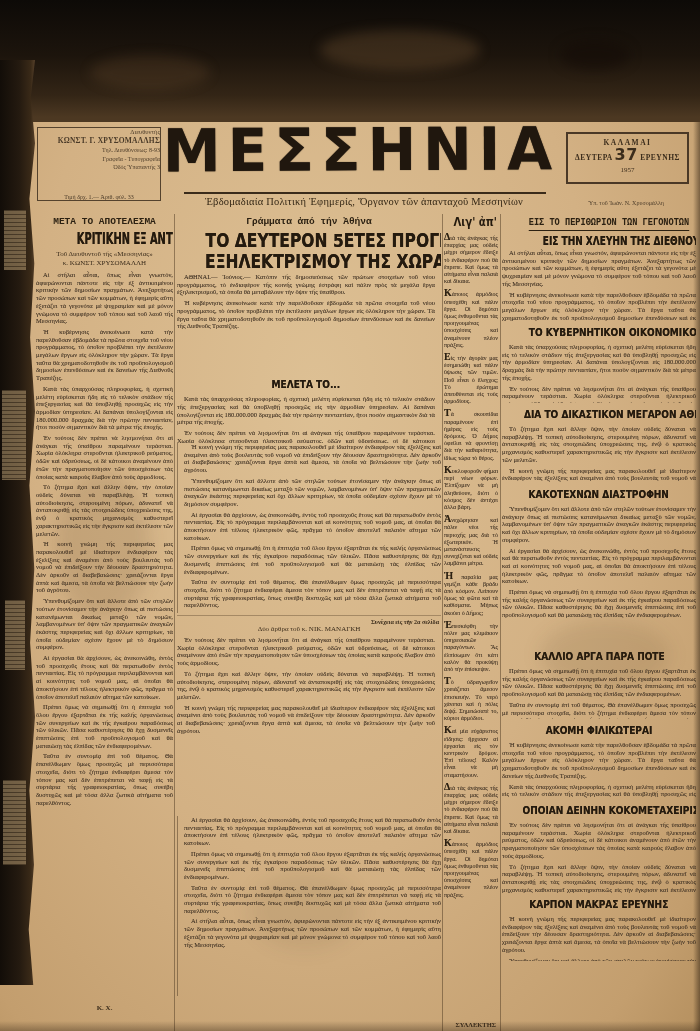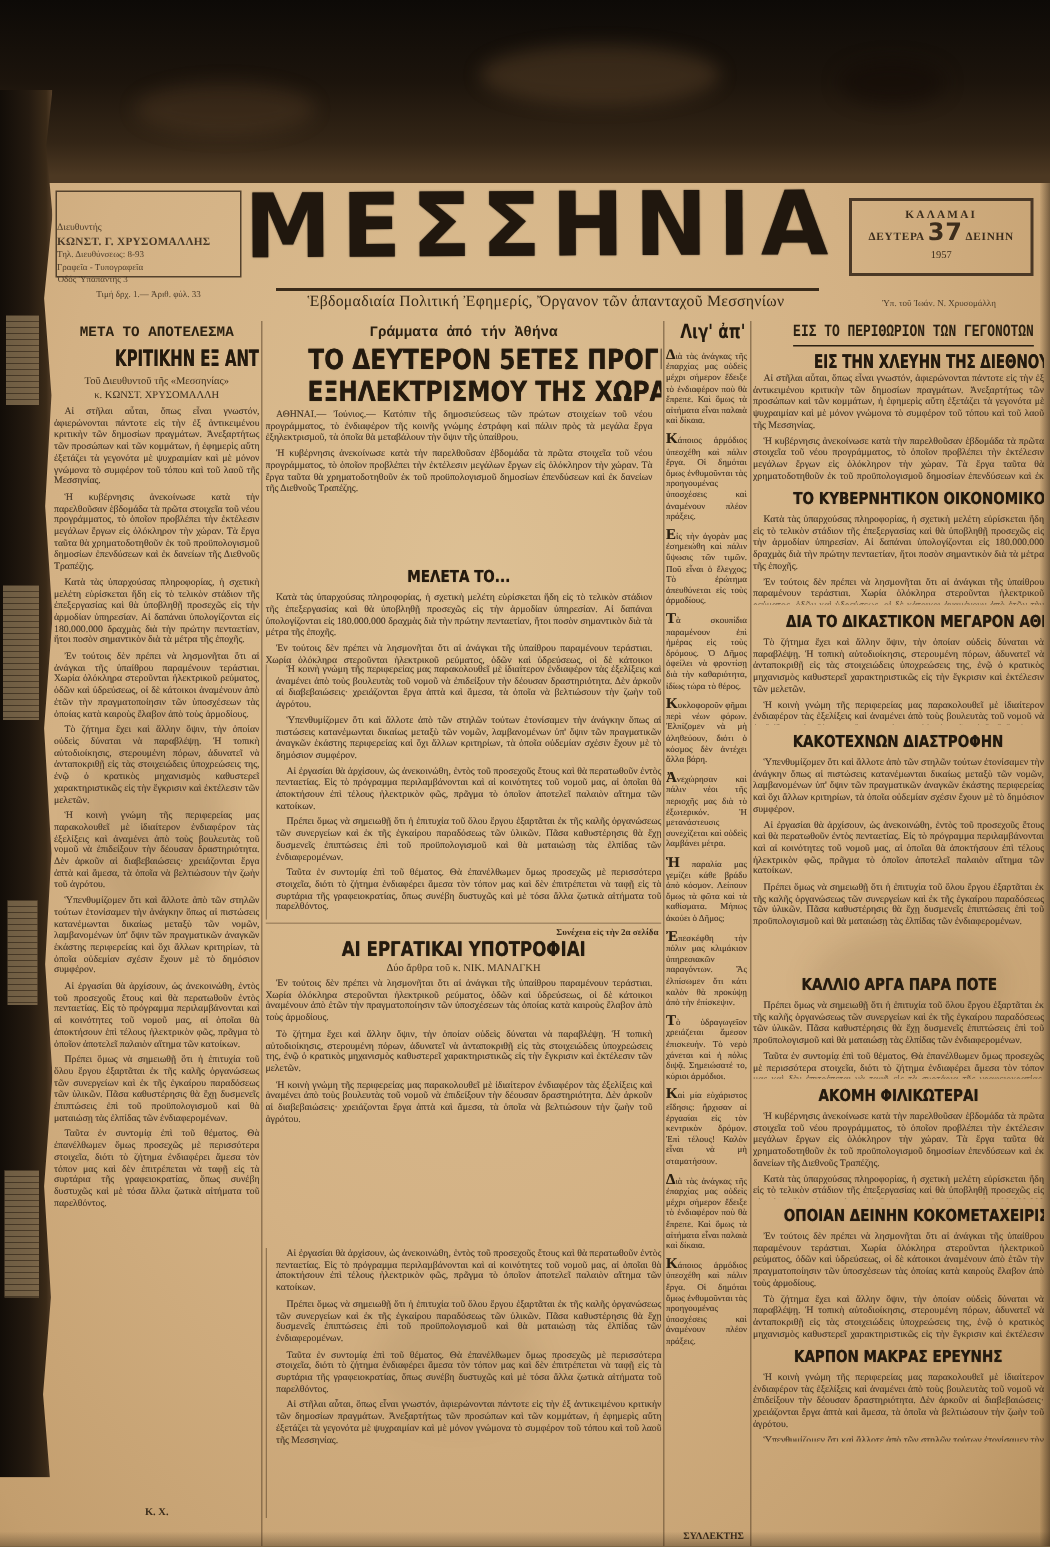--- a/index.html
+++ b/index.html
@@ -23,22 +23,22 @@
     clip-path:polygon(0 0,100% 0,88% 4%,100% 9%,84% 15%,98% 22%,86% 30%,100% 38%,84% 46%,98% 55%,86% 63%,100% 71%,84% 79%,97% 87%,82% 94%,95% 100%,0 100%);
   }
   .fragment{position:absolute;background:#b99d74;opacity:.55;filter:blur(.4px);
     background-image:repeating-linear-gradient(180deg,rgba(40,28,16,.55) 0 1px,transparent 1px 4px);}
   .stain{position:absolute;border-radius:50%;filter:blur(9px);pointer-events:none;z-index:4;}
   .edge-right{position:absolute;right:0;top:0;width:7px;height:1031px;z-index:4;
     background:linear-gradient(270deg,rgba(40,26,12,.5),rgba(40,26,12,0));}
   .edge-bottom{position:absolute;left:0;bottom:0;width:700px;height:10px;z-index:4;
     background:linear-gradient(0deg,rgba(40,26,12,.35),rgba(40,26,12,0));}
   
-  .pubbox{position:absolute;left:37px;top:127px;width:124px;height:58px;border:1px solid #54422d;
-    text-align:left;padding-top:20px;box-sizing:border-box;color:#4a3a28;}
+  .pubbox{position:absolute;left:37px;top:127px;width:124px;height:74px;border:1px solid #54422d;
+    text-align:right;padding-top:0;box-sizing:border-box;color:#4a3a28;}
   .pubbox .l1{font-size:6.5px;line-height:8px;}
   .pubbox .l2{font-size:7.5px;line-height:10px;font-weight:bold;letter-spacing:.2px;}
   .pubbox .l3,.pubbox .l4,.pubbox .l5{font-size:6px;line-height:8.5px;}
   .price-line{position:absolute;left:31px;top:194px;width:136px;font-size:6px;color:#4a3a28;text-align:center;}
   .main-title{
     position:absolute;left:163px;top:114px;width:390px;margin:0;text-align:center;
     font-family:"DejaVu Sans","Liberation Sans",sans-serif;
     font-size:58px;line-height:72px;font-weight:900;letter-spacing:7px;color:#20170e;
     transform:scaleY(1.02) rotate(-.3deg);text-shadow:0 0 1px rgba(32,23,14,.85);
   }
@@ -135,21 +135,21 @@
     </div>
     <div class="price-line">Τιμή δρχ. 1.—     Ἀριθ. φύλ. 33</div>
     <h1 class="main-title">ΜΕΣΣΗΝΙΑ</h1>
     <div class="title-rule"></div>
     <div class="subtitle">Ἑβδομαδιαία Πολιτική Ἐφημερίς, Ὄργανον τῶν ἁπανταχοῦ Μεσσηνίων</div>
     <div class="datebox">
       <div class="city">ΚΑΛΑΜΑΙ</div>
       <div class="dayline">
         <span>ΔΕΥΤΕΡΑ</span>
         <span class="daynum">37</span>
-        <span>ΔΕΙΝΗΝ</span>
+        <span>ΕΡΕΥΝΗΣ</span>
       </div>
       <div class="year">1957</div>
     </div>
     <div class="director-line">Ὑπ. τοῦ Ἰωάν. Ν. Χρυσομάλλη</div>
   </header>
 
   <div class="vr" style="left:174px;"></div>
   <div class="vr" style="left:442px;"></div>
   <div class="vr" style="left:500px;"></div>
 
@@ -199,21 +199,20 @@
             <p>Ἡ κοινὴ γνώμη τῆς περιφερείας μας παρακολουθεῖ μὲ ἰδιαίτερον ἐνδιαφέρον τὰς ἐξελίξεις καὶ ἀναμένει ἀπὸ τοὺς βουλευτὰς τοῦ νομοῦ νὰ ἐπιδείξουν τὴν δέουσαν δραστηριότητα. Δὲν ἀρκοῦν αἱ διαβεβαιώσεις· χρειάζονται ἔργα ἁπτὰ καὶ ἄμεσα, τὰ ὁποῖα νὰ βελτιώσουν τὴν ζωὴν τοῦ ἀγρότου.</p>
             <p>Ὑπενθυμίζομεν ὅτι καὶ ἄλλοτε ἀπὸ τῶν στηλῶν τούτων ἐτονίσαμεν τὴν ἀνάγκην ὅπως αἱ πιστώσεις κατανέμωνται δικαίως μεταξὺ τῶν νομῶν, λαμβανομένων ὑπ' ὄψιν τῶν πραγματικῶν ἀναγκῶν ἑκάστης περιφερείας καὶ ὄχι ἄλλων κριτηρίων, τὰ ὁποῖα οὐδεμίαν σχέσιν ἔχουν μὲ τὸ δημόσιον συμφέρον.</p>
             <p>Αἱ ἐργασίαι θὰ ἀρχίσουν, ὡς ἀνεκοινώθη, ἐντὸς τοῦ προσεχοῦς ἔτους καὶ θὰ περατωθοῦν ἐντὸς πενταετίας. Εἰς τὸ πρόγραμμα περιλαμβάνονται καὶ αἱ κοινότητες τοῦ νομοῦ μας, αἱ ὁποῖαι θὰ ἀποκτήσουν ἐπὶ τέλους ἠλεκτρικὸν φῶς, πρᾶγμα τὸ ὁποῖον ἀποτελεῖ παλαιὸν αἴτημα τῶν κατοίκων.</p>
             <p>Πρέπει ὅμως νὰ σημειωθῇ ὅτι ἡ ἐπιτυχία τοῦ ὅλου ἔργου ἐξαρτᾶται ἐκ τῆς καλῆς ὀργανώσεως τῶν συνεργείων καὶ ἐκ τῆς ἐγκαίρου παραδόσεως τῶν ὑλικῶν. Πᾶσα καθυστέρησις θὰ ἔχῃ δυσμενεῖς ἐπιπτώσεις ἐπὶ τοῦ προϋπολογισμοῦ καὶ θὰ ματαιώσῃ τὰς ἐλπίδας τῶν ἐνδιαφερομένων.</p>
             <p>Ταῦτα ἐν συντομίᾳ ἐπὶ τοῦ θέματος. Θὰ ἐπανέλθωμεν ὅμως προσεχῶς μὲ περισσότερα στοιχεῖα, διότι τὸ ζήτημα ἐνδιαφέρει ἄμεσα τὸν τόπον μας καὶ δὲν ἐπιτρέπεται νὰ ταφῇ εἰς τὰ συρτάρια τῆς γραφειοκρατίας, ὅπως συνέβη δυστυχῶς καὶ μὲ τόσα ἄλλα ζωτικὰ αἰτήματα τοῦ παρελθόντος.</p>
           </div>
       </div>
     </div>
     <div class="span-head">
       <div class="cont-note">Συνέχεια εἰς τὴν 2α σελίδα</div>
-      <div class="subhead"><span class="condensed">ΑΙ ΕΡΓΑΤΙΚΑΙ ΥΠΟΤΡΟΦΙΑΙ</span></div>
       <div class="byline">Δύο ἄρθρα τοῦ κ. ΝΙΚ. ΜΑΝΑΓΚΗ</div>
     </div>
     <div class="two-sub" style="height:360px;margin-top:2px;">
       <div class="sub">
         <div class="body" style="height:235px;">
             <p>Ἐν τούτοις δὲν πρέπει νὰ λησμονῆται ὅτι αἱ ἀνάγκαι τῆς ὑπαίθρου παραμένουν τεράστιαι. Χωρία ὁλόκληρα στεροῦνται ἠλεκτρικοῦ ρεύματος, ὁδῶν καὶ ὑδρεύσεως, οἱ δὲ κάτοικοι ἀναμένουν ἀπὸ ἐτῶν τὴν πραγματοποίησιν τῶν ὑποσχέσεων τὰς ὁποίας κατὰ καιροὺς ἔλαβον ἀπὸ τοὺς ἁρμοδίους.</p>
             <p>Τὸ ζήτημα ἔχει καὶ ἄλλην ὄψιν, τὴν ὁποίαν οὐδεὶς δύναται νὰ παραβλέψῃ. Ἡ τοπικὴ αὐτοδιοίκησις, στερουμένη πόρων, ἀδυνατεῖ νὰ ἀνταποκριθῇ εἰς τὰς στοιχειώδεις ὑποχρεώσεις της, ἐνῷ ὁ κρατικὸς μηχανισμὸς καθυστερεῖ χαρακτηριστικῶς εἰς τὴν ἔγκρισιν καὶ ἐκτέλεσιν τῶν μελετῶν.</p>
             <p>Ἡ κοινὴ γνώμη τῆς περιφερείας μας παρακολουθεῖ μὲ ἰδιαίτερον ἐνδιαφέρον τὰς ἐξελίξεις καὶ ἀναμένει ἀπὸ τοὺς βουλευτὰς τοῦ νομοῦ νὰ ἐπιδείξουν τὴν δέουσαν δραστηριότητα. Δὲν ἀρκοῦν αἱ διαβεβαιώσεις· χρειάζονται ἔργα ἁπτὰ καὶ ἄμεσα, τὰ ὁποῖα νὰ βελτιώσουν τὴν ζωὴν τοῦ ἀγρότου.</p>
           </div>
       </div>

